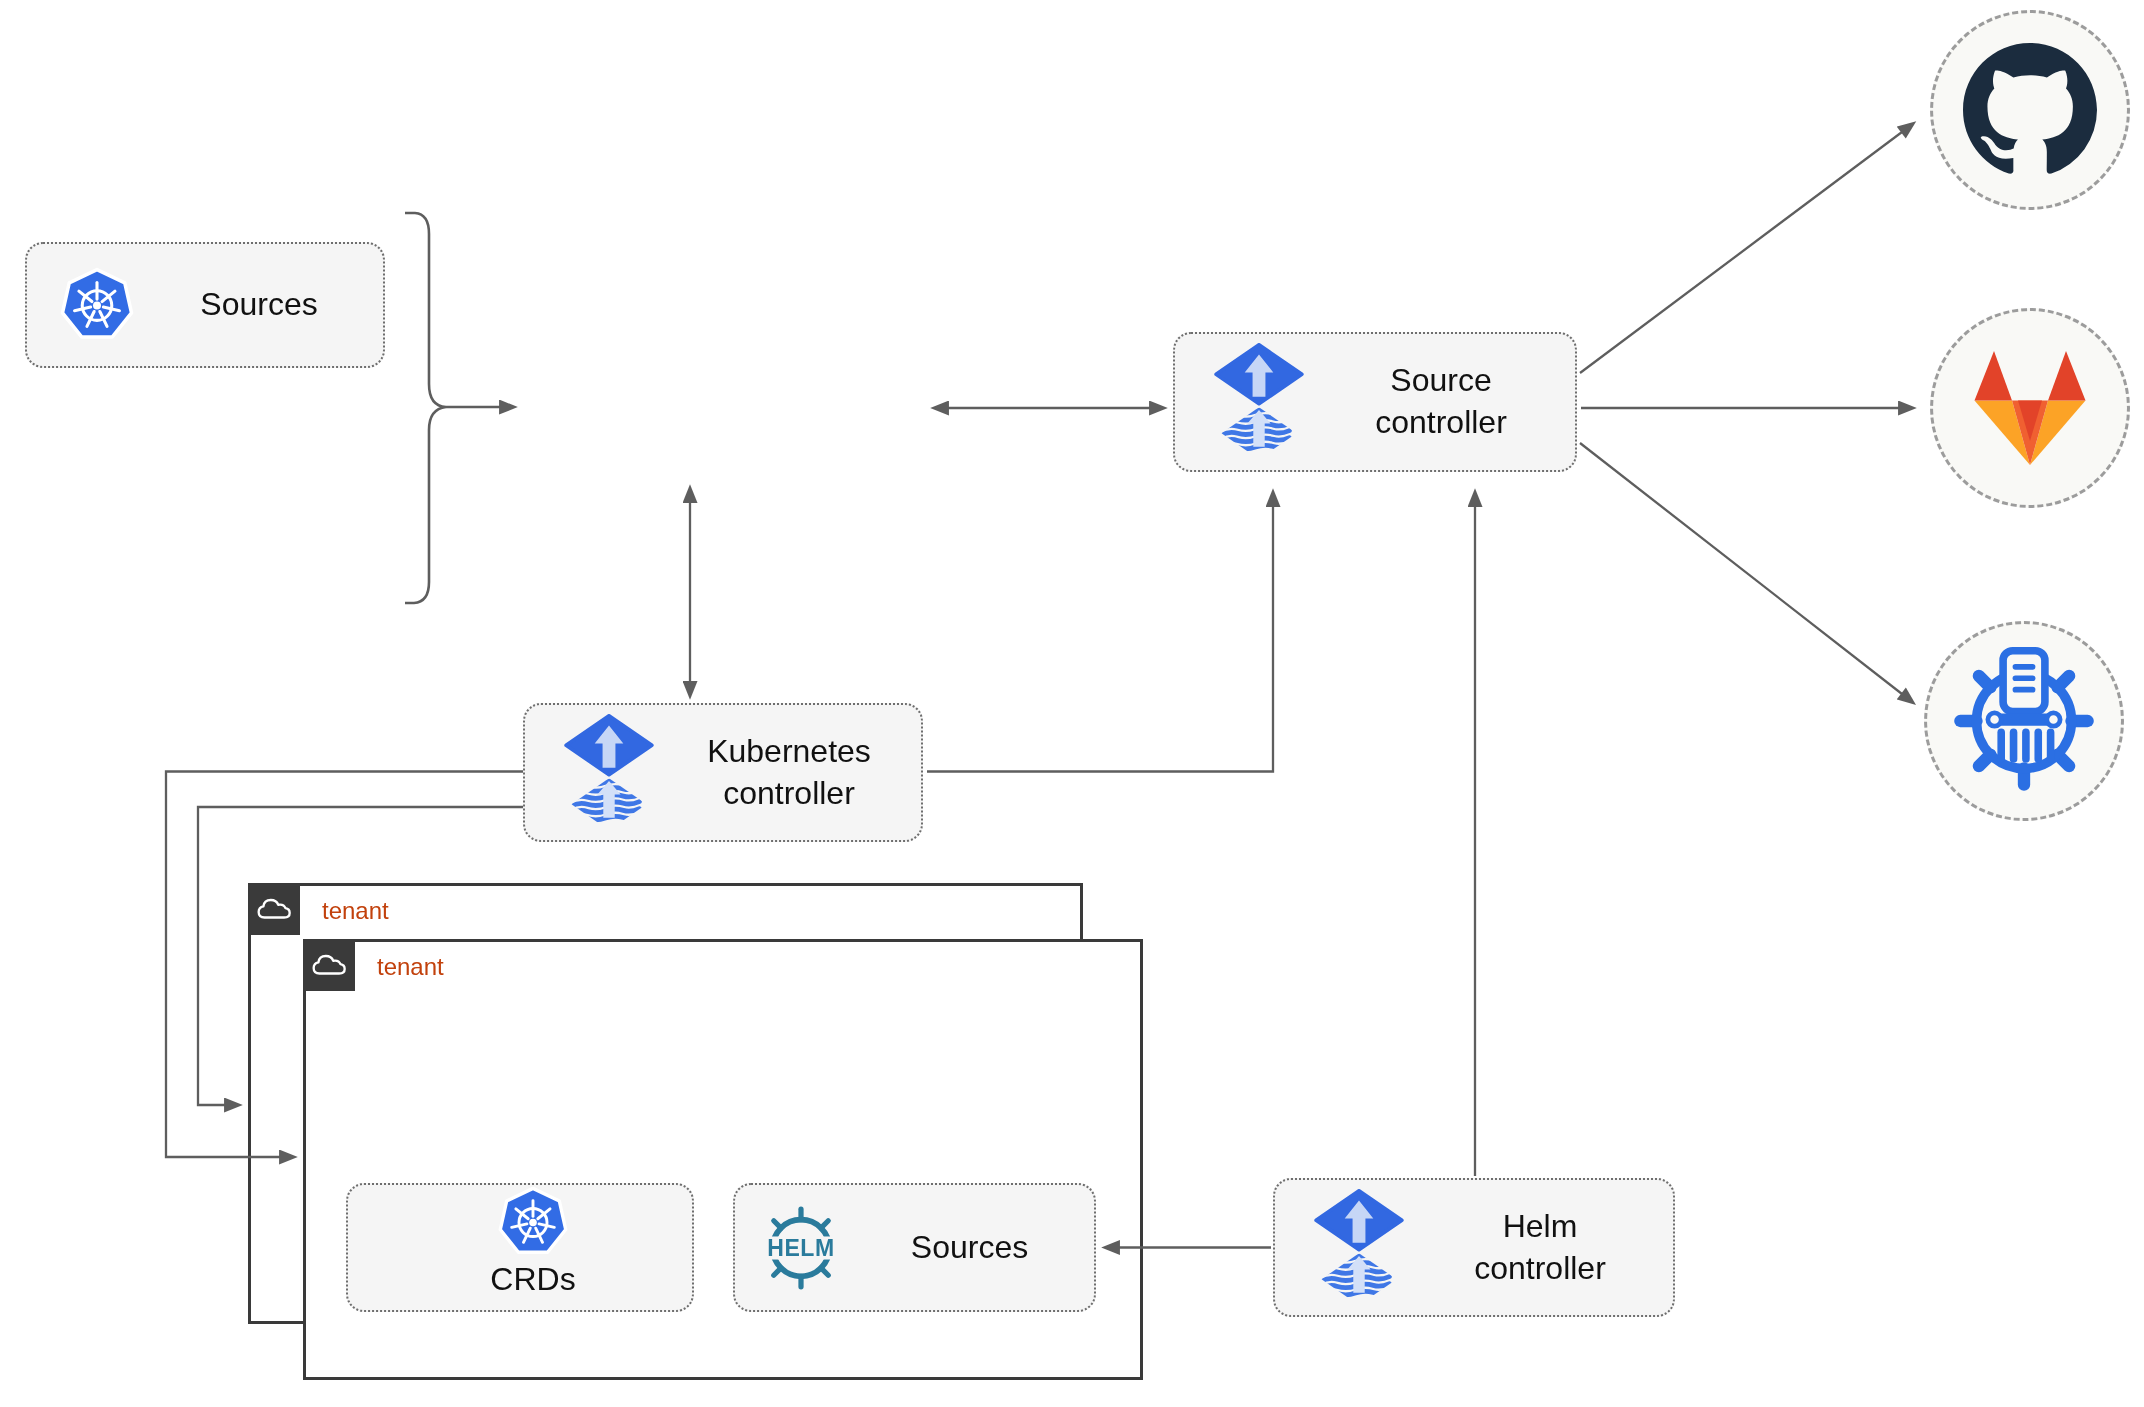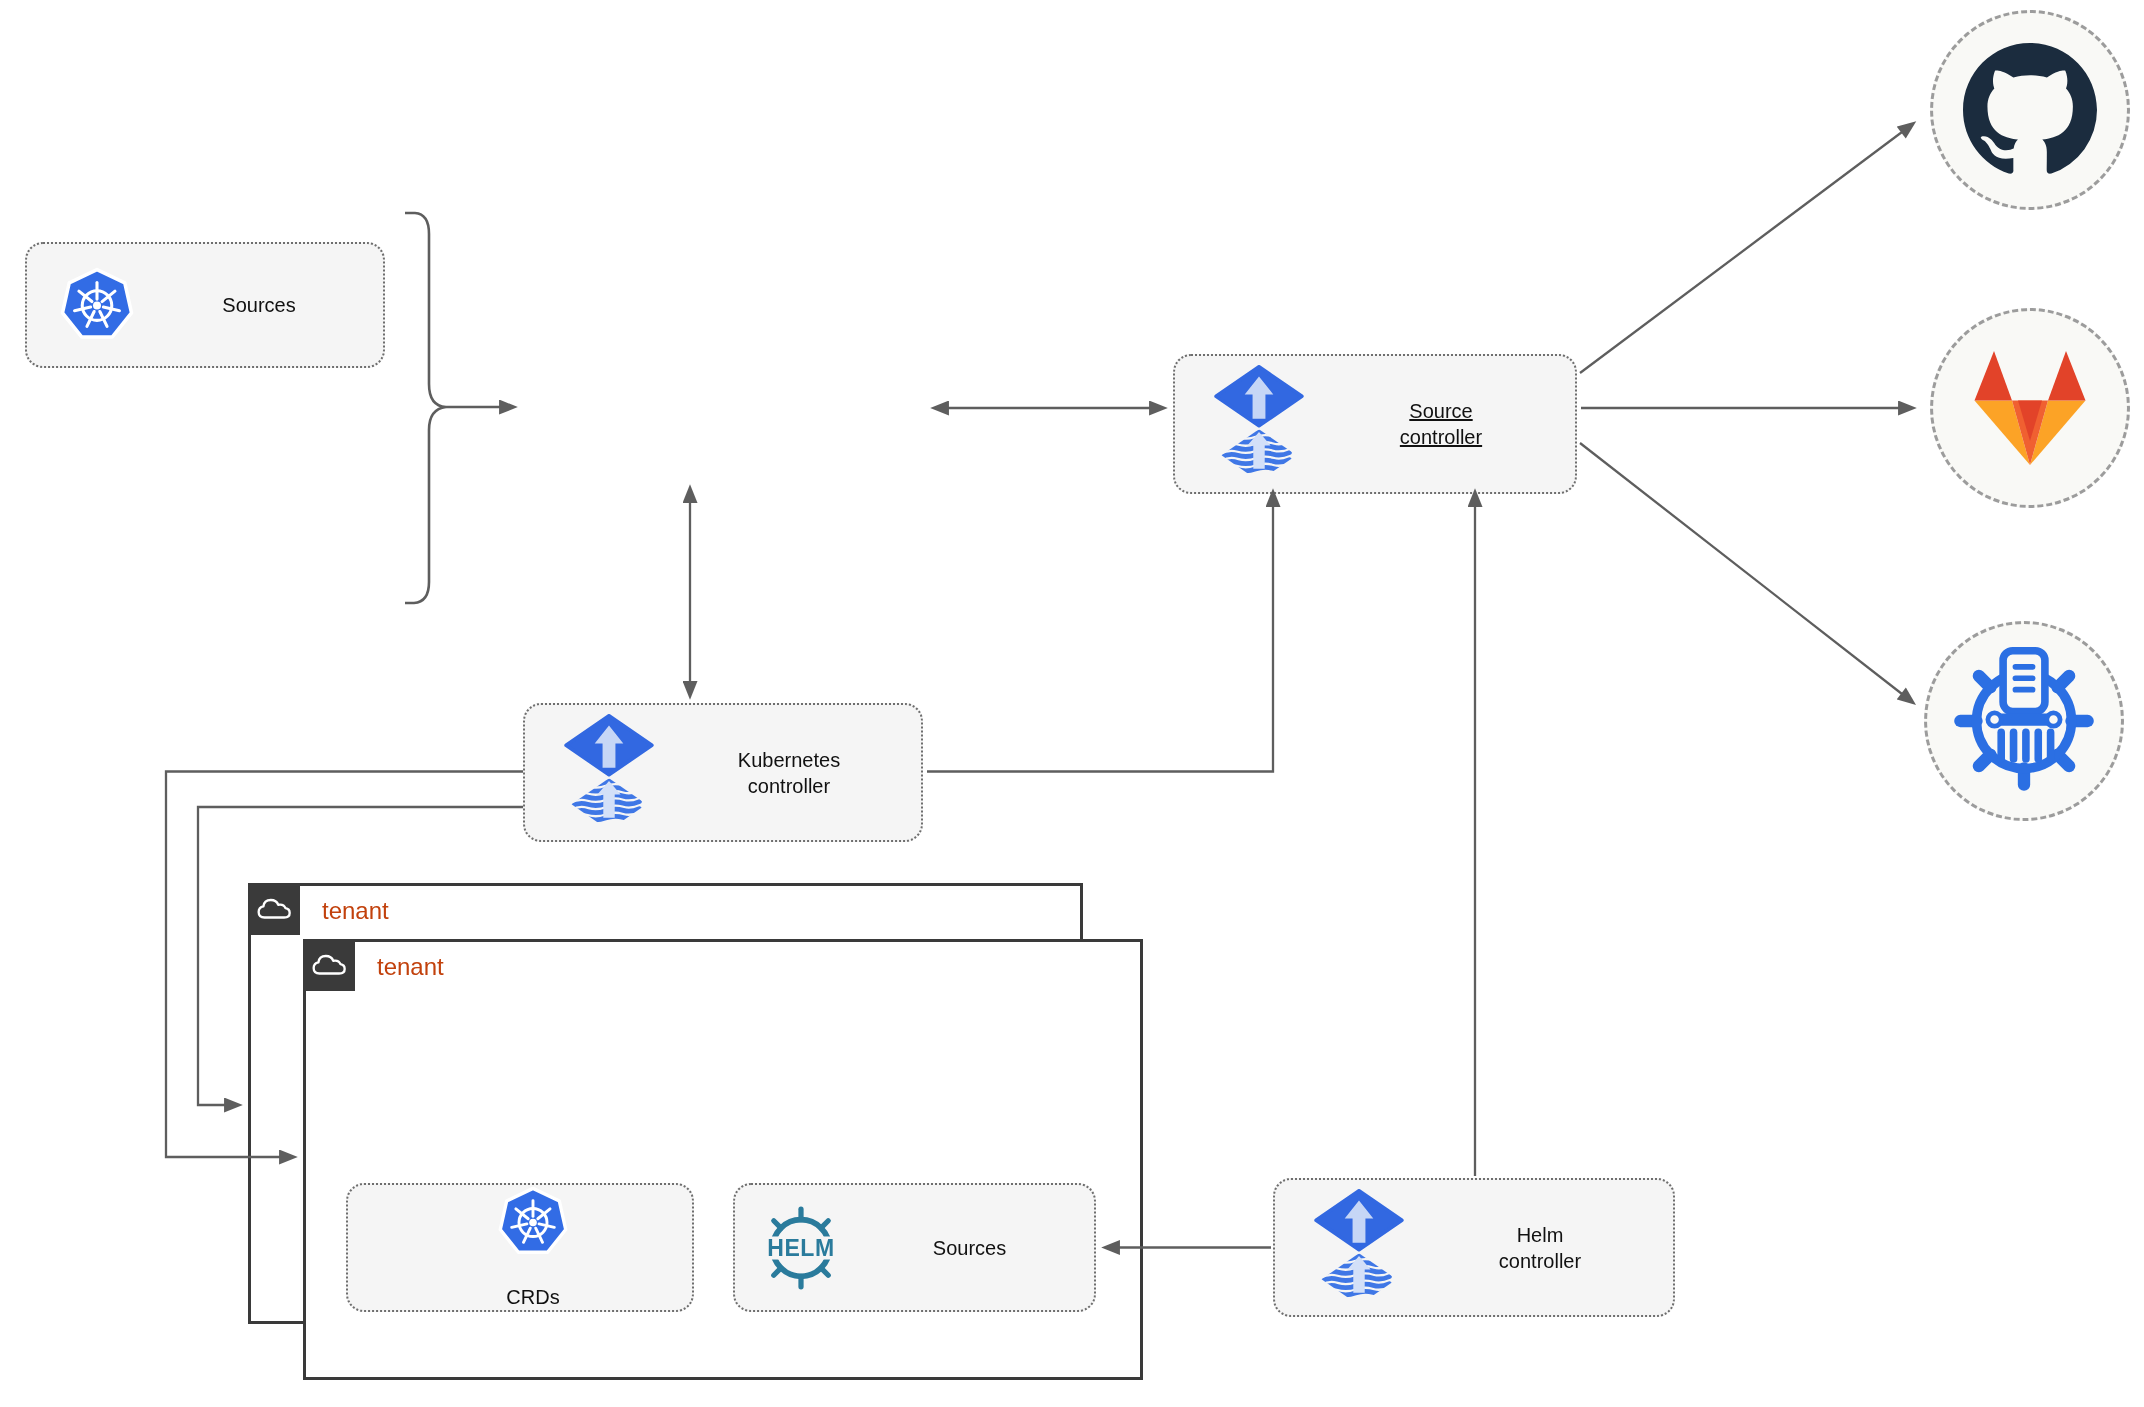--- a/index.html
+++ b/index.html
@@ -1,22 +1,22 @@
 <!DOCTYPE html>
 <html><head>
 <meta charset="utf-8">
 <style>
   html,body{margin:0;padding:0;background:#fff;}
   #stage{position:relative;width:2144px;height:1407px;background:#ffffff;
          font-family:"Liberation Sans",sans-serif;color:#111;overflow:hidden;}
   
   .dnode{position:absolute;background:#f5f5f5;border:2px dotted #6e6e6e;border-radius:18px;
          display:flex;align-items:center;box-sizing:border-box;z-index:3;}
-  .dnode .lbl{flex:1;text-align:center;font-size:20px;line-height:1.3;display:flex;
-              flex-direction:column;justify-content:flex-end;}
+  .dnode .lbl{flex:1;text-align:center;font-size:32px;line-height:1.3;display:flex;
+              flex-direction:column;justify-content:flex-start;}
   
   .tenant{position:absolute;background:#ffffff;border:3px solid #3a3a3a;box-sizing:border-box;}
   .tenant .badge{position:absolute;left:-3px;top:-3px;width:52px;height:52px;background:#3a3a3a;
                  display:flex;align-items:center;justify-content:center;}
   .tenant .tlabel{position:absolute;left:71px;top:11px;font-size:24px;color:#c2410c;}
   
   .ecircle{position:absolute;width:200px;height:200px;border-radius:50%;
            border:3px dashed #9c9c9c;background:#f9f9f6;display:flex;align-items:center;
            justify-content:center;box-sizing:border-box;z-index:3;}
   #overlay{position:absolute;left:0;top:0;z-index:10;pointer-events:none;}
@@ -66,21 +66,21 @@
     <svg class="icon" width="76" height="78" viewBox="0 0 64 66">
         <use href="#sym-k8s"></use>
       </svg>
     <div class="lbl">
         <div>Sources</div>
       </div>
   </div>
 
 
 
-  <div class="dnode" style="left:1173px;top:354px;width:404px;height:140px;padding-left:36px;text-decoration:underline;">
+  <div class="dnode" style="left:1173px;top:332px;width:404px;height:140px;padding-left:36px;">
     <svg class="icon" width="96" height="118" viewBox="0 0 52 66">
         <use href="#sym-flux"></use>
       </svg>
     <div class="lbl">
       <div>Source</div>
       <div>controller</div>
     </div>
   </div>
 
   <div class="dnode" style="left:523px;top:703px;width:400px;height:139px;padding-left:36px;">

